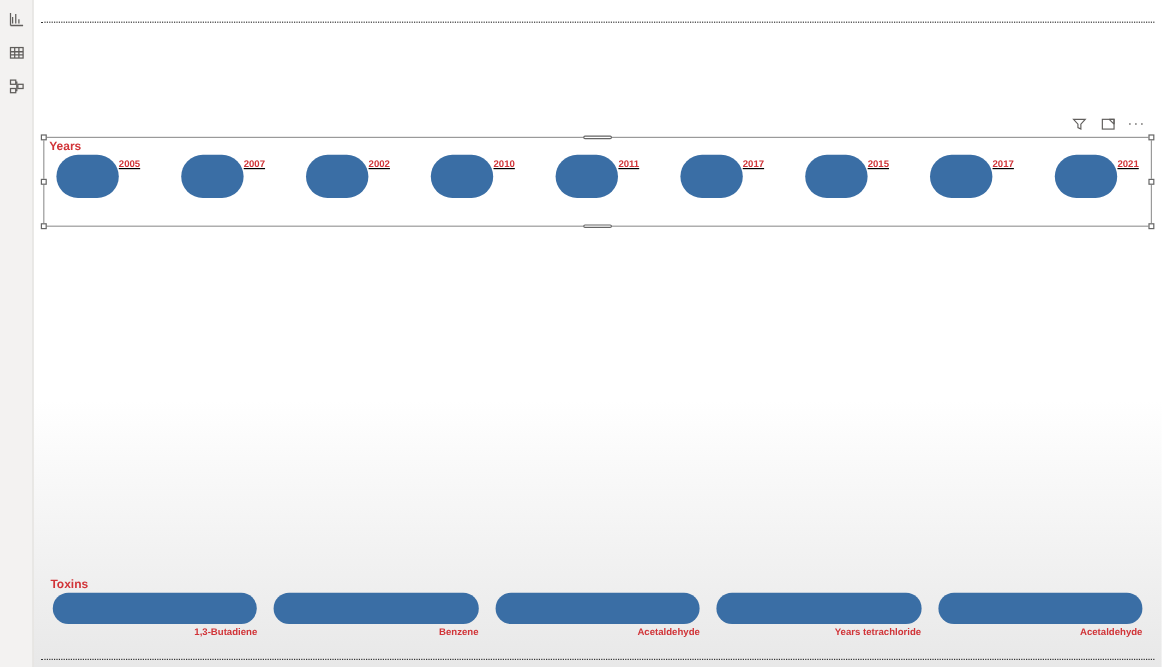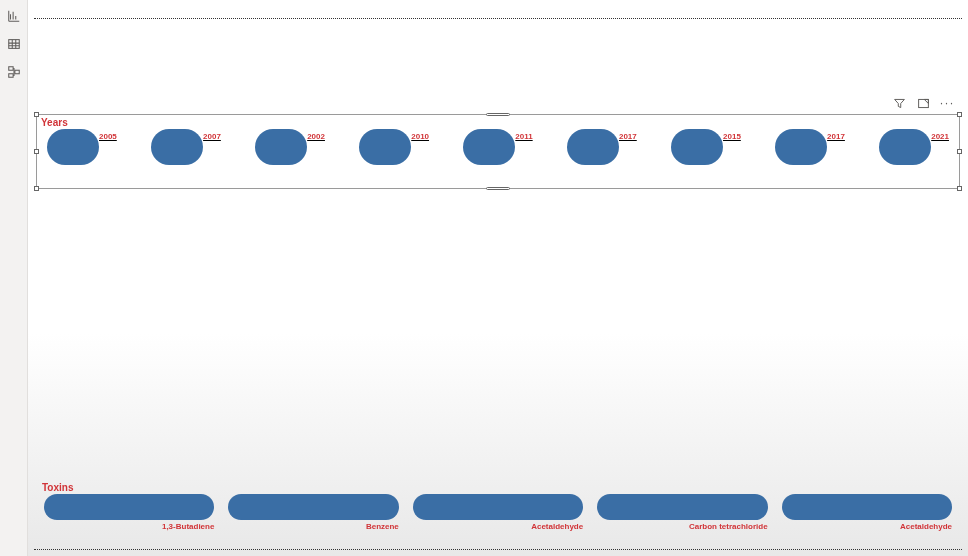--- a/index.html
+++ b/index.html
@@ -278,21 +278,21 @@
         <div class="toxin-item">
           <div class="toxin-pill"></div>
           <div class="toxin-label">Benzene</div>
         </div>
         <div class="toxin-item">
           <div class="toxin-pill"></div>
           <div class="toxin-label">Acetaldehyde</div>
         </div>
         <div class="toxin-item">
           <div class="toxin-pill"></div>
-          <div class="toxin-label">Carbon tetrachloride</div>
+          <div class="toxin-label">Years tetrachloride</div>
         </div>
         <div class="toxin-item">
           <div class="toxin-pill"></div>
           <div class="toxin-label">Acetaldehyde</div>
         </div>
       </div>
   </div>
 </div>
 
 </body></html>

